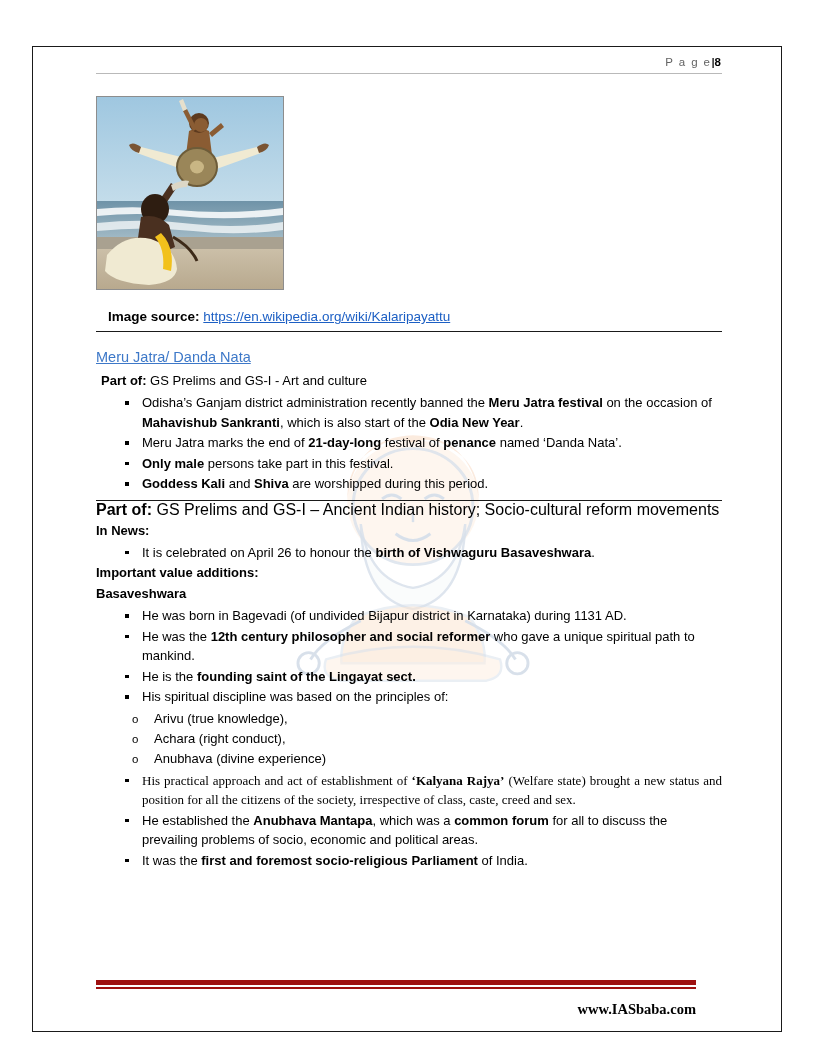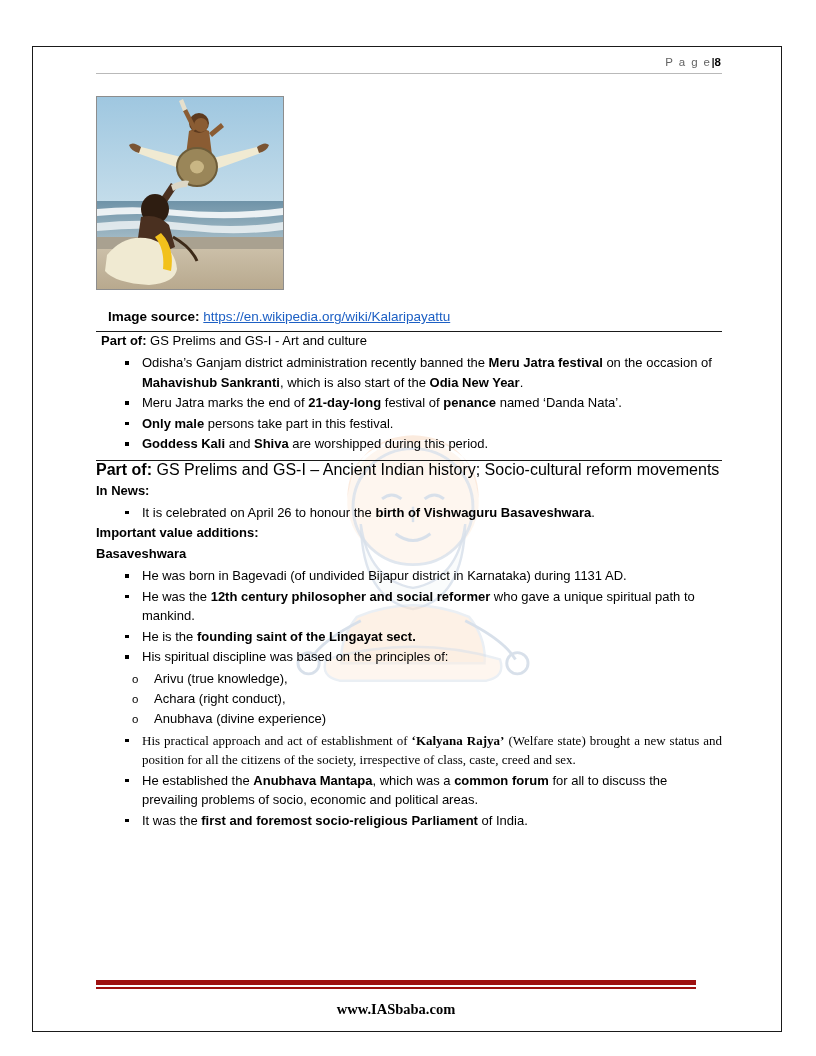--- a/index.html
+++ b/index.html
@@ -194,21 +194,21 @@
     width: 600px;
     z-index: 3;
   }
   .footer-rule-thick {
     height: 5px;
     background: #9e1111;
   }
   .footer-rule-gap { height: 2px; background: #ffffff; }
   .footer-rule-thin { height: 1.5px; background: #9e1111; }
   .footer-text {
-    text-align: center;
+    text-align: right;
     font-family: "Liberation Serif", serif;
     font-weight: bold;
     font-size: 14.5px;
     color: #000000;
     margin-top: 12px;
   }
 </style>
 </head>
 <body>
 
@@ -317,20 +317,21 @@
         </g>
       </svg>
     </div>
 
     <div class="img-source">
       <span class="lbl">Image source:</span>
       <a class="url" href="#">https://en.wikipedia.org/wiki/Kalaripayattu</a>
     </div>
     <div class="rule-black"></div>
 
+    <div class="sec-heading">Meru Jatra/ Danda Nata</div>
     <div class="partof">
       <b>Part of:</b><span> GS Prelims and GS-I - Art and culture</span>
     </div>
     <ul class="bl">
         <li><span>Odisha’s Ganjam district administration recently banned the </span><b>Meru Jatra festival</b><span> on the occasion of </span><b>Mahavishub Sankranti</b><span>, which is also start of the </span><b>Odia New Year</b><span>.</span></li>
         <li><span>Meru Jatra marks the end of </span><b>21-day-long</b><span> festival of </span><b>penance</b><span> named ‘Danda Nata’.</span></li>
         <li><b>Only male</b><span> persons take part in this festival.</span></li>
         <li><b>Goddess Kali</b><span> and </span><b>Shiva</b><span> are worshipped during this period.</span></li>
       </ul>
     <div class="rule-black-2"></div>

